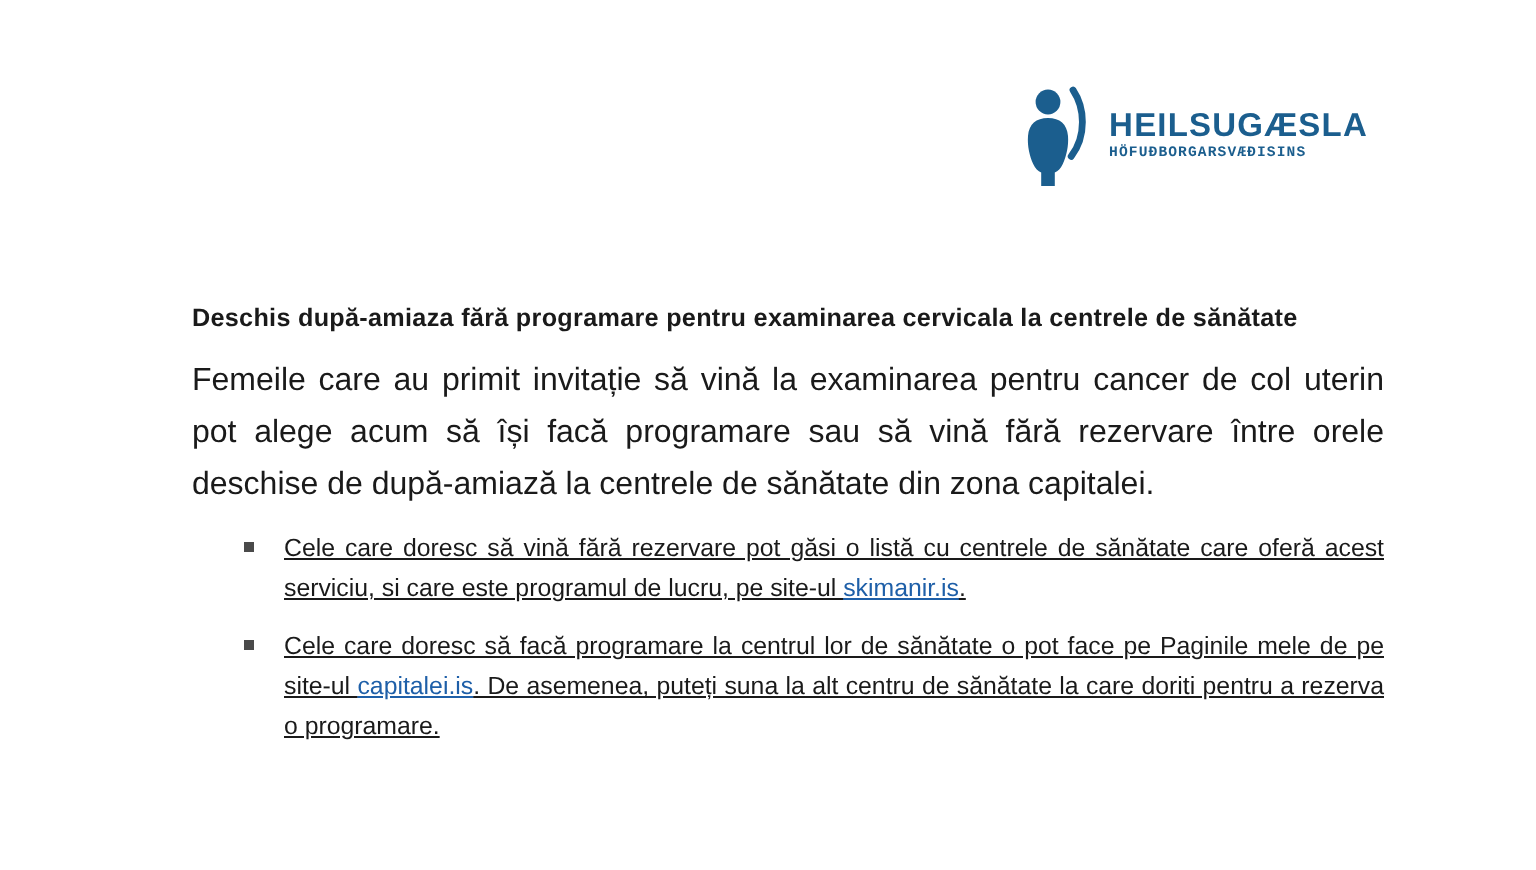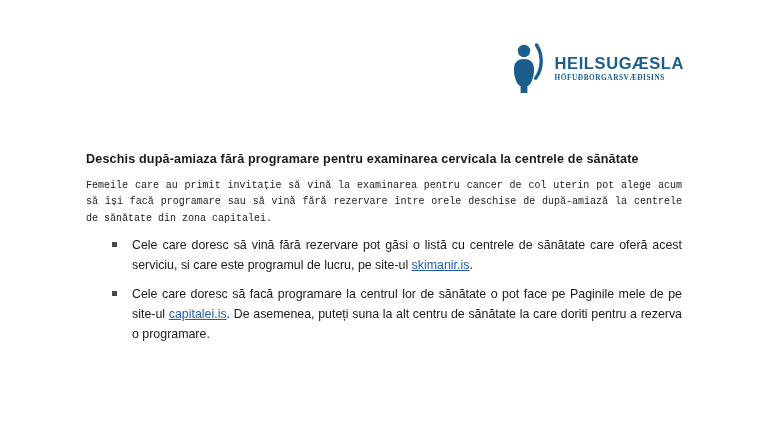--- a/index.html
+++ b/index.html
@@ -43,62 +43,62 @@
     line-height: 1;
   }
   .logo-title {
     font-family: "Liberation Sans", sans-serif;
     font-size: 16.5px;
     letter-spacing: 0.6px;
     font-weight: 700;
     color: #1b5e8e;
   }
   .logo-sub {
-    font-family: Liberation Serif, serif;
+    font-family: Liberation Mono, monospace;
     font-size: 7.3px;
     letter-spacing: 0.55px;
     font-weight: 700;
     color: #1b5e8e;
     margin-top: 3px;
   }
 
   
   .content {
     position: absolute;
-    left: 86px;
+    left: 96px;
     top: 150px;
     width: 596px;
   }
   .doc-heading {
     font-size: 12.6px;
     font-weight: 700;
     color: #1a1a1a;
     line-height: 1.45;
     letter-spacing: 0.15px;
     margin: 0 0 10px 0;
     text-align: justify;
     text-align-last: left;
   }
   .para {
-    font-size: 10px;
+    font-size: 16px;
     line-height: 1.62;
     color: #1a1a1a;
     margin: 0 0 8px 0;
     text-align: justify;
     text-align-last: left;
-    font-family: Liberation Mono, monospace;
   }
   .para.last {
     margin-top: 14px;
     margin-bottom: 0;
   }
   ul.bullets {
     list-style: none;
     margin: 6px 0 4px 0;
     padding: 0 0 0 24px;
+    text-decoration: underline;
   }
   ul.bullets li {
     position: relative;
     font-size: 12.4px;
     line-height: 1.62;
     color: #1a1a1a;
     padding-left: 22px;
     margin-bottom: 9px;
     text-align: justify;
     text-align-last: left;

